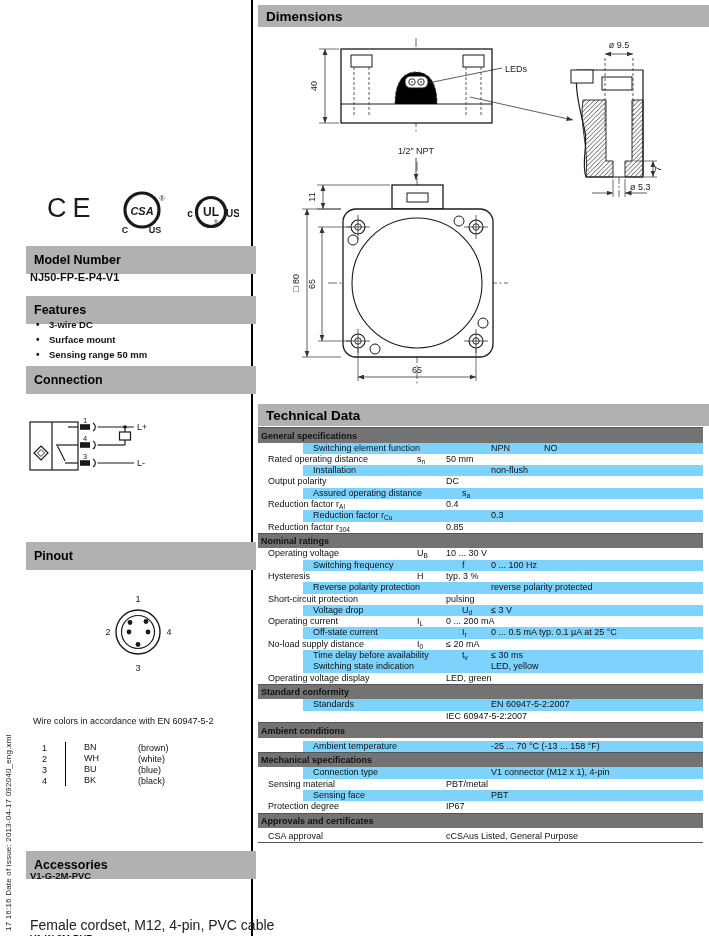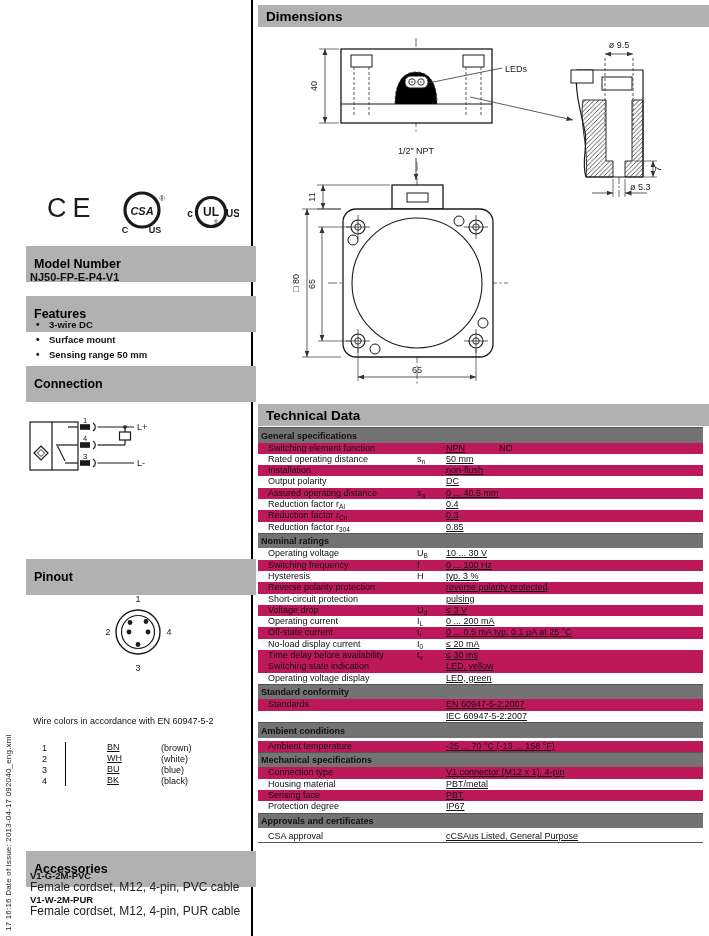--- a/index.html
+++ b/index.html
@@ -2,55 +2,55 @@
 <html><head>
 <meta charset="utf-8">
 <style>
   html,body{margin:0;padding:0;background:#fff;}
   .page{position:relative;width:709px;height:936px;background:#fff;overflow:hidden;
         font-family:"Liberation Sans",sans-serif;color:#111;}
   .abs{position:absolute;}
   
   .bar{position:absolute;background:#b1b1b1;color:#000;font-weight:bold;
        display:flex;align-items:center;}
-  .bar-left{left:26px;width:222px;height:36px;font-size:12.5px;padding-left:8px;}
+  .bar-left{left:26px;width:222px;height:28px;font-size:12.5px;padding-left:8px;}
   .bar-right{left:258px;width:445px;height:22px;font-size:13.5px;padding-left:8px;}
   
   .vdivider{position:absolute;left:251px;top:0;width:2px;height:936px;background:#000;}
   
   .vfooter{position:absolute;left:4px;top:931px;transform:rotate(-90deg);
            transform-origin:0 0;font-size:8px;color:#222;white-space:nowrap;letter-spacing:.2px;}
   
   .model-value{position:absolute;left:30px;top:271px;font-size:11px;font-weight:bold;}
   .features-list{position:absolute;left:36px;top:317px;}
   .feature-item{display:flex;height:15px;font-size:9.5px;font-weight:bold;align-items:center;}
   .feature-bullet{width:13px;font-size:10px;}
   
   .wire-note{position:absolute;left:33px;top:716px;font-size:9px;}
   .wire-table{position:absolute;left:42px;top:742px;}
   .wc-row{display:flex;height:11px;font-size:9px;align-items:center;}
   .wc-num{width:23px;}
-  .wc-mid{border-left:1.3px solid #000;padding-left:41px;width:52px;height:11px;line-height:11px;text-decoration:underline;}
+  .wc-mid{border-left:1.3px solid #000;padding-left:18px;width:52px;height:11px;line-height:11px;}
   .wc-name{padding-left:2px;}
   
   .acc-list{position:absolute;left:30px;top:869px;}
   .acc-model{font-size:9.5px;font-weight:bold;line-height:12px;margin-top:1px;}
-  .acc-desc{font-size:12px;line-height:11px;color:#222;}
+  .acc-desc{font-size:14px;line-height:11px;color:#222;margin-top:38px;}
   
   .ce-mark{position:absolute;left:47px;top:193px;font-size:27px;letter-spacing:6px;
            font-weight:400;color:#1a1a1a;}
   
   .tt{position:absolute;left:258px;top:427px;width:445px;border-bottom:1px solid #555;}
   .tt-header{font-weight:bold;font-size:9px;padding:2.5px 0 2px 3px;border-top:1px solid #555;background:#737373;}
   .tt-row{display:flex;min-height:11.3px;line-height:11.3px;font-size:9px;}
-  .tt-row.shade{background:#be185d;}
+  .tt-row.shade{background:#7dd3fc;margin-left:45px;}
   .tt-row.gap{margin-top:3px;}
   .tt-label{width:149px;padding-left:10px;}
   .tt-sym{width:29px;}
-  .tt-val{flex:1;text-decoration:underline;}
+  .tt-val{flex:1;}
   .tt-val2{display:inline-block;margin-left:34px;}
   .sub{font-size:6.5px;position:relative;top:2px;}
   svg text{font-family:"Liberation Sans",sans-serif;}
 </style>
 </head>
 <body>
 
 <div class="page">
 
   <div class="vdivider"></div>
@@ -131,21 +131,21 @@
     </g>
     <g font-size="7.5" fill="#1a1a1a">
       <text x="59" y="12.5">1</text>
       <text x="59" y="30.5">4</text>
       <text x="59" y="48.5">3</text>
       <text x="113" y="20" font-size="9">L+</text>
       <text x="113" y="56" font-size="9">L-</text>
     </g>
   </svg>
 
-  <div class="bar bar-left" style="top:559px;">Pinout</div>
+  <div class="bar bar-left" style="top:542px;">Pinout</div>
 
   <svg class="abs" style="left:95px;top:588px;" width="86" height="88" viewBox="0 0 86 88">
     <circle cx="43" cy="44" r="22" fill="none" stroke="#1a1a1a" stroke-width="1.4"></circle>
     <circle cx="43" cy="44" r="16.5" fill="none" stroke="#1a1a1a" stroke-width="1.2"></circle>
     <g fill="#1a1a1a">
       <circle cx="35" cy="34.5" r="2.4"></circle>
       <circle cx="51" cy="33.5" r="2.4"></circle>
       <circle cx="34" cy="44" r="2.4"></circle>
       <circle cx="53" cy="44" r="2.4"></circle>
       <circle cx="43" cy="56.5" r="2.4"></circle>
@@ -345,21 +345,20 @@
         <span class="tt-val">non-flush</span>
       </div>
       <div class="tt-row">
         <span class="tt-label">Output polarity</span>
         <span class="tt-sym"></span>
         <span class="tt-val">DC</span>
       </div>
       <div class="tt-row shade">
         <span class="tt-label">Assured operating distance</span>
         <span class="tt-sym">s<span class="sub">a</span></span>
-        <span class="tt-val">0 ... 40.5 mm</span>
       </div>
       <div class="tt-row">
         <span class="tt-label">Reduction factor r<span class="sub">Al</span></span>
         <span class="tt-sym"></span>
         <span class="tt-val">0.4</span>
       </div>
       <div class="tt-row shade">
         <span class="tt-label">Reduction factor r<span class="sub">Cu</span></span>
         <span class="tt-sym"></span>
         <span class="tt-val">0.3</span>
@@ -404,21 +403,21 @@
         <span class="tt-label">Operating current</span>
         <span class="tt-sym">I<span class="sub">L</span></span>
         <span class="tt-val">0 ... 200 mA</span>
       </div>
       <div class="tt-row shade">
         <span class="tt-label">Off-state current</span>
         <span class="tt-sym">I<span class="sub">r</span></span>
         <span class="tt-val">0 ... 0.5 mA typ. 0.1 µA at 25 °C</span>
       </div>
       <div class="tt-row">
-        <span class="tt-label">No-load display current</span>
+        <span class="tt-label">No-load supply distance</span>
         <span class="tt-sym">I<span class="sub">0</span></span>
         <span class="tt-val">≤ 20 mA</span>
       </div>
       <div class="tt-row shade">
         <span class="tt-label">Time delay before availability</span>
         <span class="tt-sym">t<span class="sub">v</span></span>
         <span class="tt-val">≤ 30 ms</span>
       </div>
       <div class="tt-row shade">
         <span class="tt-label">Switching state indication</span>
@@ -447,21 +446,21 @@
         <span class="tt-sym"></span>
         <span class="tt-val">-25 ... 70 °C (-13 ... 158 °F)</span>
       </div>
       <div class="tt-header">Mechanical specifications</div>
       <div class="tt-row shade">
         <span class="tt-label">Connection type</span>
         <span class="tt-sym"></span>
         <span class="tt-val">V1 connector (M12 x 1), 4-pin</span>
       </div>
       <div class="tt-row">
-        <span class="tt-label">Housing material</span>
+        <span class="tt-label">Sensing material</span>
         <span class="tt-sym"></span>
         <span class="tt-val">PBT/metal</span>
       </div>
       <div class="tt-row shade">
         <span class="tt-label">Sensing face</span>
         <span class="tt-sym"></span>
         <span class="tt-val">PBT</span>
       </div>
       <div class="tt-row">
         <span class="tt-label">Protection degree</span>

